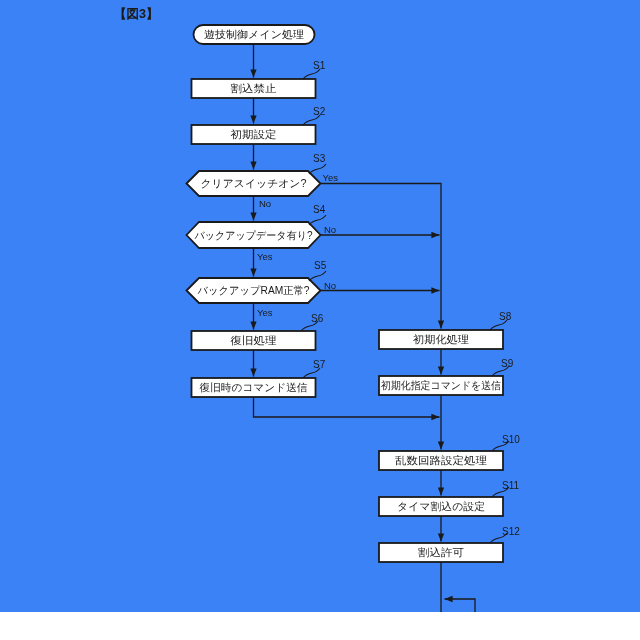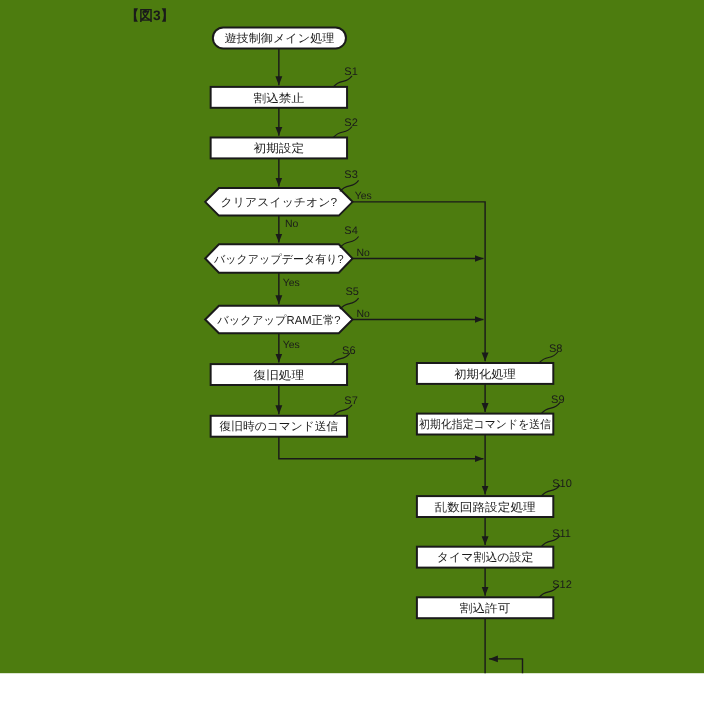--- a/index.html
+++ b/index.html
@@ -7,21 +7,21 @@
     padding: 0;
     background: #ffffff;
     width: 640px;
     height: 640px;
     font-family: "Liberation Sans", sans-serif;
   }
   .stage {
     position: relative;
     width: 640px;
     height: 612px;
-    background: #4d7c0f;
+    background: #3b82f6;
     overflow: hidden;
   }
   svg { display: block; }
   .shape {
     fill: #ffffff;
     stroke: #1a1a1a;
     stroke-width: 1.8;
   }
   .conn {
     fill: none;

